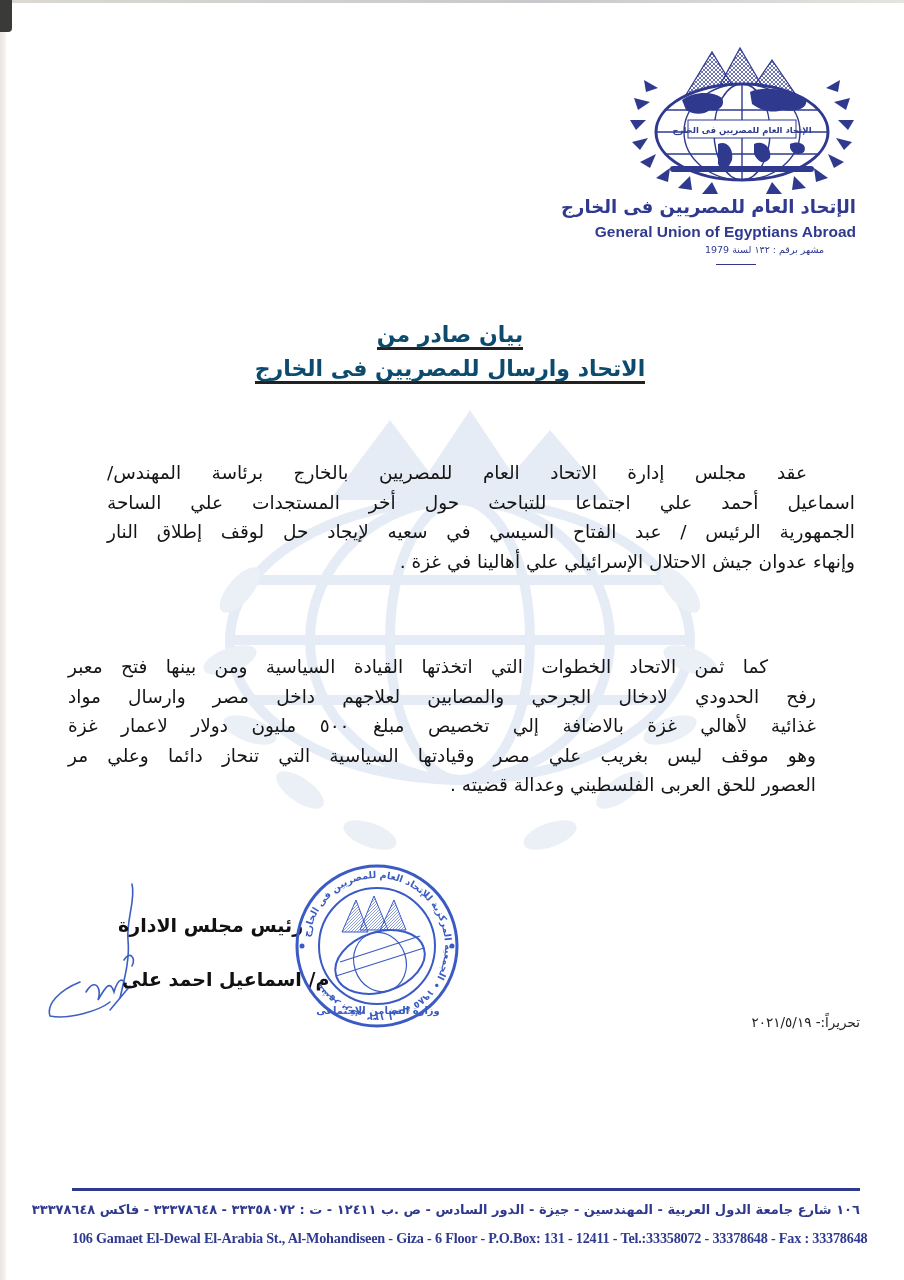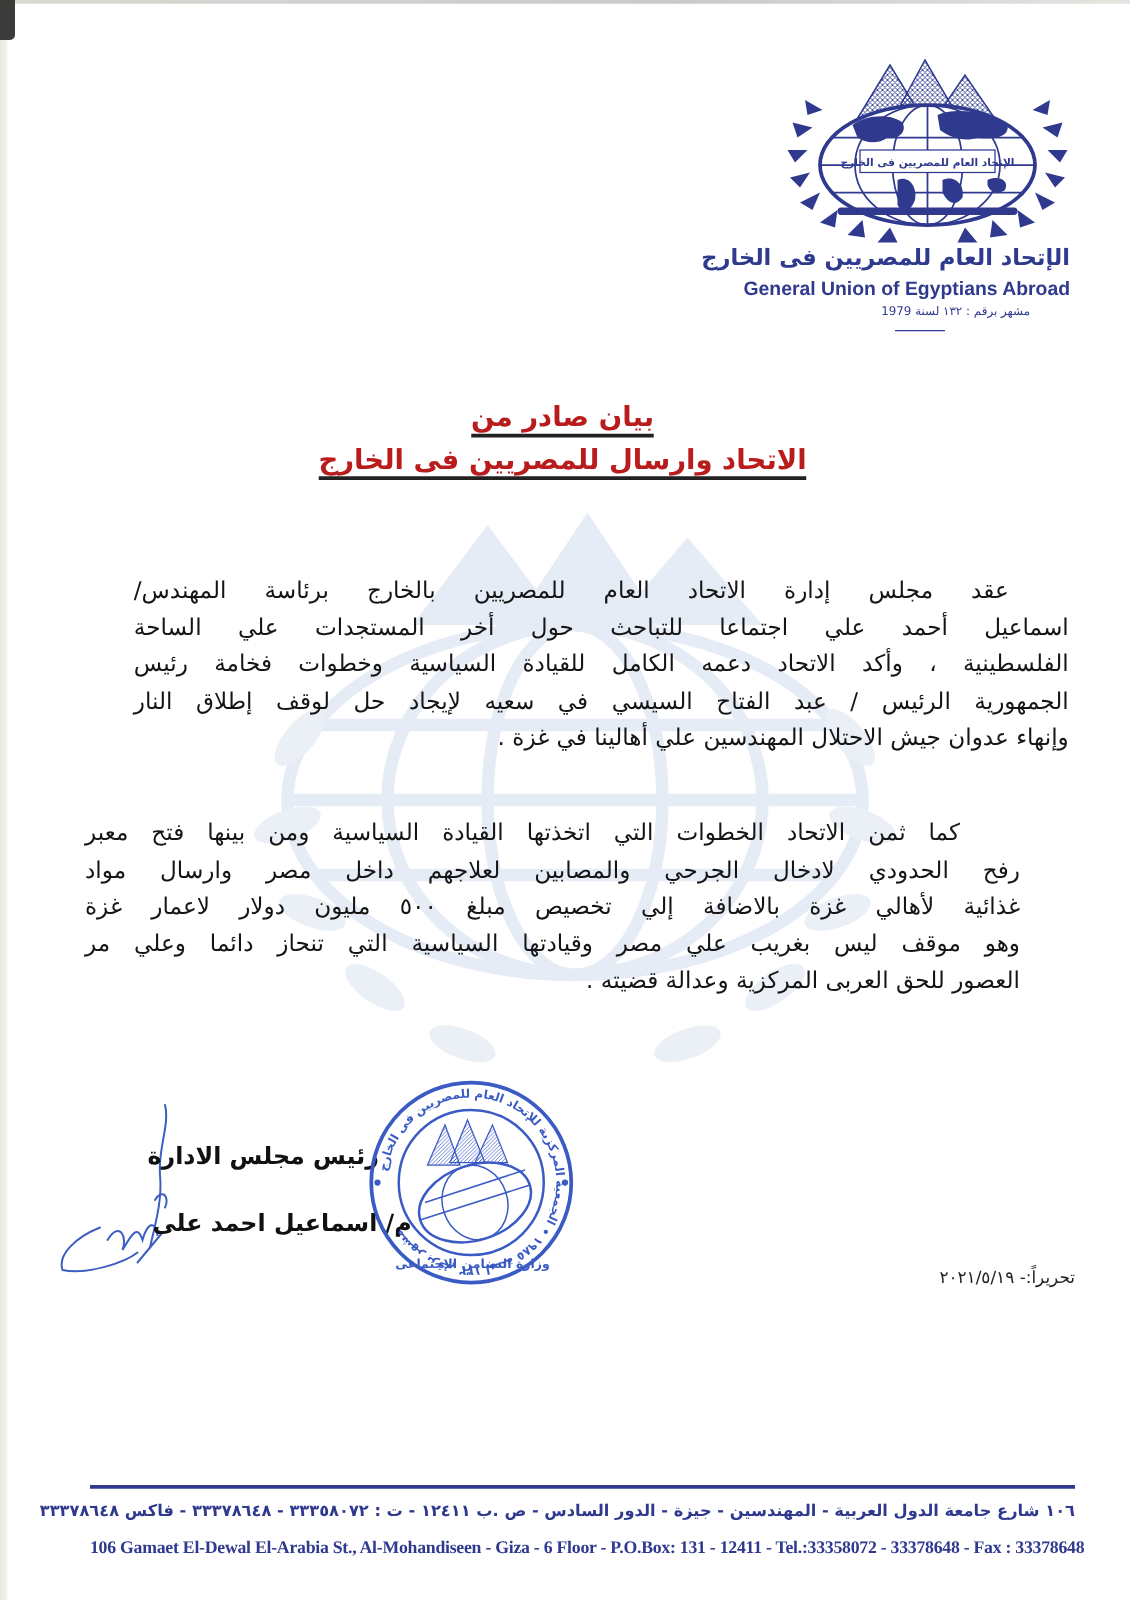--- a/index.html
+++ b/index.html
@@ -18,21 +18,21 @@
   .logo { position: absolute; left: 622px; top: 40px; width: 240px; height: 160px; }
   .logo-ar { position: absolute; right: 48px; top: 196px; font-size: 18px; font-weight: bold; color: #2f3a8f; direction: rtl; white-space: nowrap; letter-spacing: 0.5px; }
   .logo-en { position: absolute; right: 48px; top: 223px; font-family: "Liberation Sans", sans-serif; font-weight: bold; font-size: 15.5px; color: #2f3a8f; white-space: nowrap; }
   .logo-reg { position: absolute; right: 80px; top: 244px; font-size: 9.5px; color: #2f3a8f; direction: rtl; white-space: nowrap; }
   .logo-reg-line { position: absolute; left: 716px; top: 264px; width: 40px; height: 1px; background: #2f3a8f; }
 
   
   .watermark { position: absolute; left: 180px; top: 390px; width: 560px; height: 520px; opacity: 0.16; }
 
   
-  .title { position: absolute; left: 0; width: 900px; text-align: center; direction: rtl; font-weight: bold; font-size: 22px; color: #b91c1c; }
+  .title { position: absolute; left: 0; width: 900px; text-align: center; direction: rtl; font-weight: bold; font-size: 22px; color: #0c4a6e; }
   .title span { border-bottom: 3px solid #222; padding-bottom: 0px; }
   .title-1 { top: 322px; }
   .title-2 { top: 356px; }
 
   
   .para { position: absolute; left: 68px; width: 748px; direction: rtl; text-align: justify; text-align-last: right;
     font-family: "DejaVu Sans", sans-serif; font-size: 18.5px; line-height: 29.5px; color: #151515; }
   .para .line { display: block; text-align: justify; text-align-last: justify; white-space: nowrap; }
   .para .line.last { text-align-last: right; }
   .para-1 { top: 458px; margin-left: 39px; }
@@ -140,31 +140,30 @@
 <div class="logo-en">General Union of Egyptians Abroad</div>
 <div class="logo-reg">مشهر برقم : ١٣٢ لسنة 1979</div>
 <div class="logo-reg-line"></div>
 
 <div class="title title-1"><span>بيان  صادر من</span></div>
 <div class="title title-2"><span>الاتحاد وارسال للمصريين فى الخارج</span></div>
 
 <div class="para para-1">
   <span class="line"><span class="indent"></span><span>عقد مجلس إدارة الاتحاد العام للمصريين بالخارج برئاسة المهندس/</span></span>
   <span class="line">اسماعيل أحمد علي اجتماعا للتباحث حول أخر المستجدات علي الساحة</span>
-  <span class="line">الفلسطينية ، وأكد الاتحاد دعمه الكامل للقيادة السياسية وخطوات فخامة رئيس</span>
   <span class="line">الجمهورية الرئيس / عبد الفتاح السيسي في سعيه لإيجاد حل لوقف إطلاق النار</span>
-  <span class="line last">وإنهاء عدوان جيش الاحتلال المهندسين علي أهالينا في غزة .</span>
+  <span class="line last">وإنهاء عدوان جيش الاحتلال الإسرائيلي علي أهالينا في غزة .</span>
 </div>
 
 <div class="para para-2">
   <span class="line"><span class="indent"></span><span>كما ثمن الاتحاد الخطوات التي اتخذتها القيادة السياسية ومن بينها فتح معبر</span></span>
   <span class="line">رفح الحدودي لادخال الجرحي والمصابين لعلاجهم داخل مصر وارسال مواد</span>
   <span class="line">غذائية لأهالي غزة بالاضافة إلي تخصيص مبلغ ٥٠٠ مليون دولار لاعمار غزة</span>
   <span class="line">وهو موقف ليس بغريب علي مصر وقيادتها السياسية التي تنحاز دائما وعلي مر</span>
-  <span class="line last">العصور للحق العربى المركزية وعدالة قضيته .</span>
+  <span class="line last">العصور للحق العربى الفلسطيني وعدالة قضيته .</span>
 </div>
 
 <svg class="signature" viewBox="0 0 120 150">
   <g fill="none" stroke="#3d5fc4" stroke-width="1.6" stroke-linecap="round">
     <path d="M92 4 C96 20 86 40 88 60 C90 80 84 100 80 118"></path>
     <path d="M40 102 C20 110 6 124 10 136 C30 140 60 130 70 122"></path>
     <path d="M46 112 C56 96 62 110 58 120 C66 106 70 100 74 112 C78 98 84 96 86 108"></path>
     <path d="M84 80 C90 70 96 78 92 86"></path>
     <path d="M70 130 L90 106"></path>
   </g>

